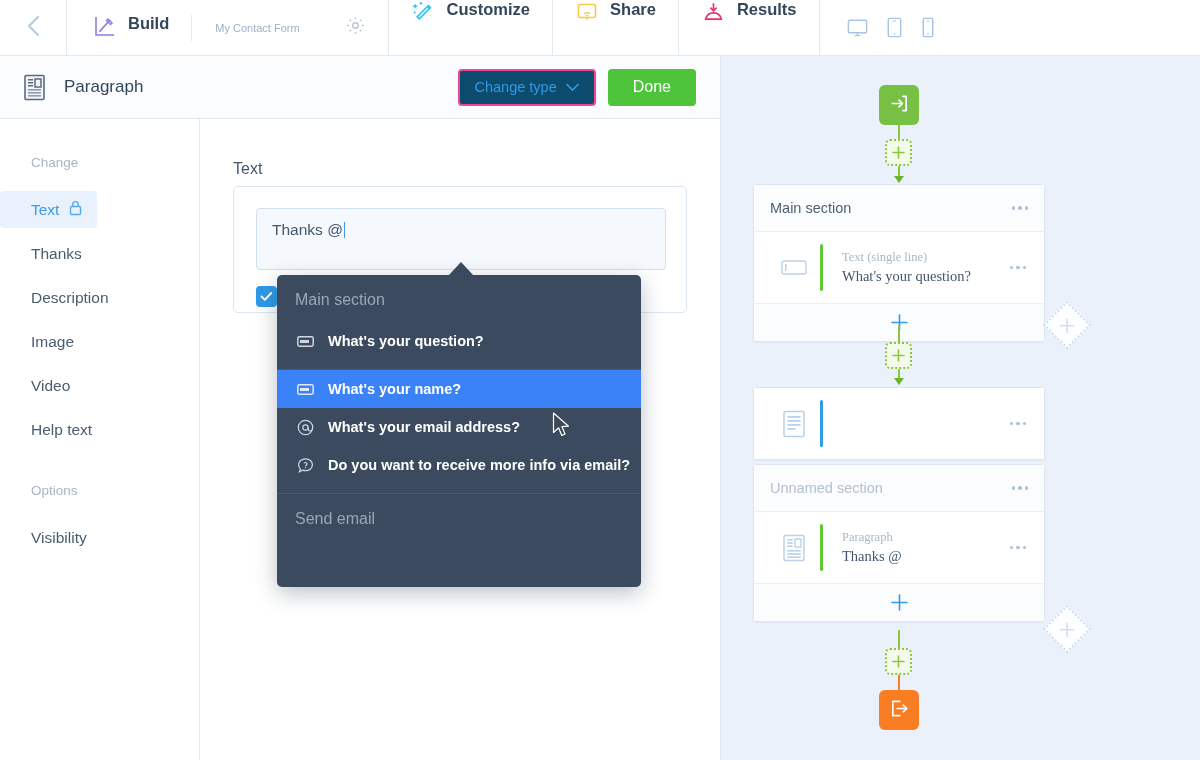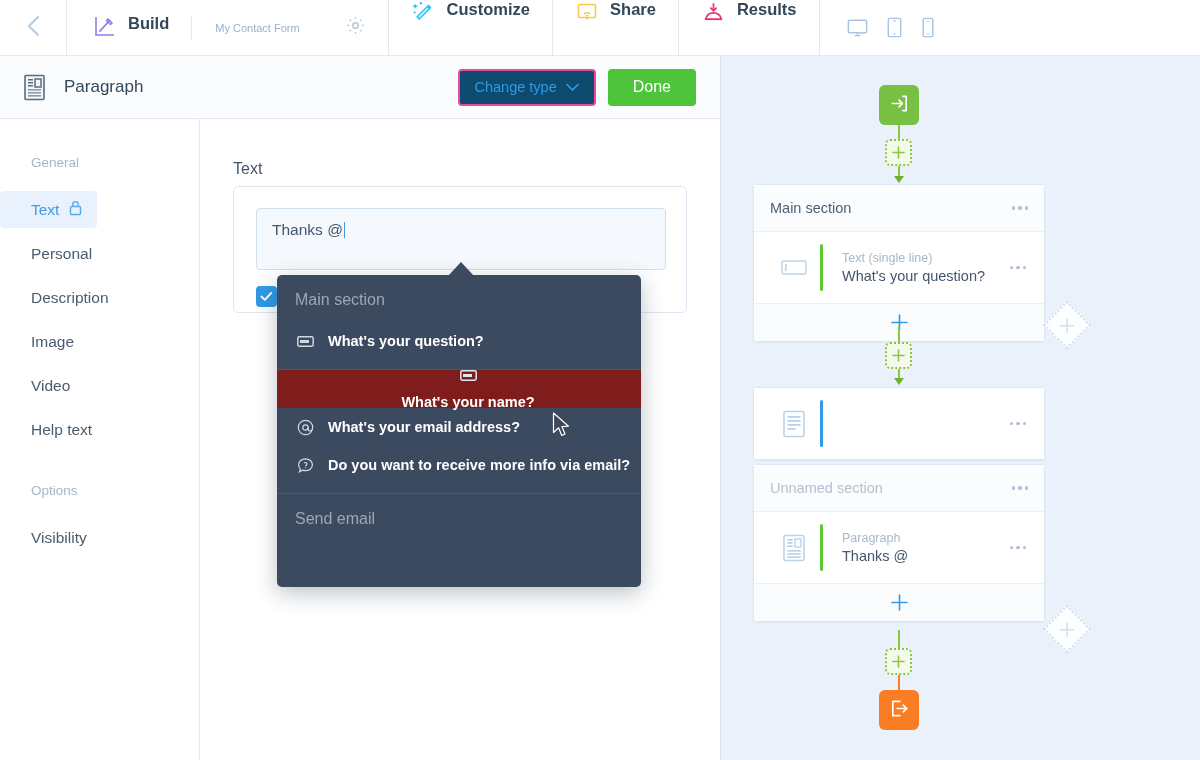--- a/index.html
+++ b/index.html
@@ -126,21 +126,21 @@
     border-bottom: 14px solid #3b4a5e;
   }
   .m-group {
     font-size: 16px; color: #9aa7b6; padding: 16px 0 13px 18px;
   }
   .m-item {
     height: 38px; display: flex; align-items: center; gap: 13px;
     padding-left: 18px; color: #ffffff; font-size: 14.5px; font-weight: bold;
     cursor: pointer;
   }
-  .m-item.sel { background: #7f1d1d; flex-direction: column; }
+  .m-item.sel { background: #3b82f6; }
   .m-item .m-ico { width: 20px; display: flex; align-items: center; justify-content: center; flex: 0 0 auto; }
   .m-sep { height: 1px; background: #4a5a6e; margin: 9px 0 0 0; }
 
   
   .cursor { position: absolute; left: 552px; top: 412px; z-index: 60; }
 
   
   .flow {
     position: absolute; top: 56px; left: 720px;
     width: 480px; height: 704px;
@@ -178,21 +178,21 @@
   .card-head {
     height: 47px; background: #fbfcfe; border-bottom: 1px solid #eaf0f7;
     display: flex; align-items: center; padding: 0 16px;
     font-size: 14.5px; color: #4d6076;
   }
   .card-head.muted { color: #b3c0cf; }
   .dots { margin-left: auto; display: flex; gap: 3px; cursor: pointer; }
   .dots i { width: 3.5px; height: 3.5px; background: #aebfd3; border-radius: 50%; display: block; }
   .row {
     height: 71px; display: flex; align-items: center; padding-left: 18px;
-    position: relative; background: #fff;
+    position: relative; background: #fff; font-family: Liberation Serif, serif;
   }
   .row-ico { width: 44px; display: flex; align-items: center; justify-content: center; flex: 0 0 auto; }
   .row-bar { width: 3px; height: 47px; border-radius: 2px; margin: 0 19px 0 4px; flex: 0 0 auto; }
   .row-bar.green { background: #5ec833; }
   .row-bar.blue  { background: #2f9ae6; }
   .row-txt { display: flex; flex-direction: column; gap: 3px; }
   .row-type { font-size: 12.5px; color: #a9b7c7; }
   .row-name { font-size: 14.5px; color: #43566b; }
   .row .dots { margin-right: 18px; }
   .card-foot {
@@ -330,33 +330,33 @@
             </svg>
         </span>
       </div>
       <div class="btn-done">
         <span>Done</span>
       </div>
     </div>
   </div>
 
   <div class="sidebar">
-    <div class="side-group">General</div>
+    <div class="side-group">Change</div>
 
     <div class="side-item active">
       <span>Text</span>
       <span>
         <svg width="13" height="16" viewBox="0 0 13 16" fill="none" stroke="#54aaee" stroke-width="1.4">
           <rect x="1.5" y="6.5" width="10" height="8" rx="1.2"></rect>
           <path d="M3.8 6.5 V4.3 a2.7 2.7 0 0 1 5.4 0 V6.5"></path>
         </svg>
       </span>
     </div>
     <div class="side-item">
-      <span>Personal</span>
+      <span>Thanks</span>
     </div>
     <div class="side-item">
       <span>Description</span>
     </div>
     <div class="side-item">
       <span>Image</span>
     </div>
     <div class="side-item">
       <span>Video</span>
     </div>

